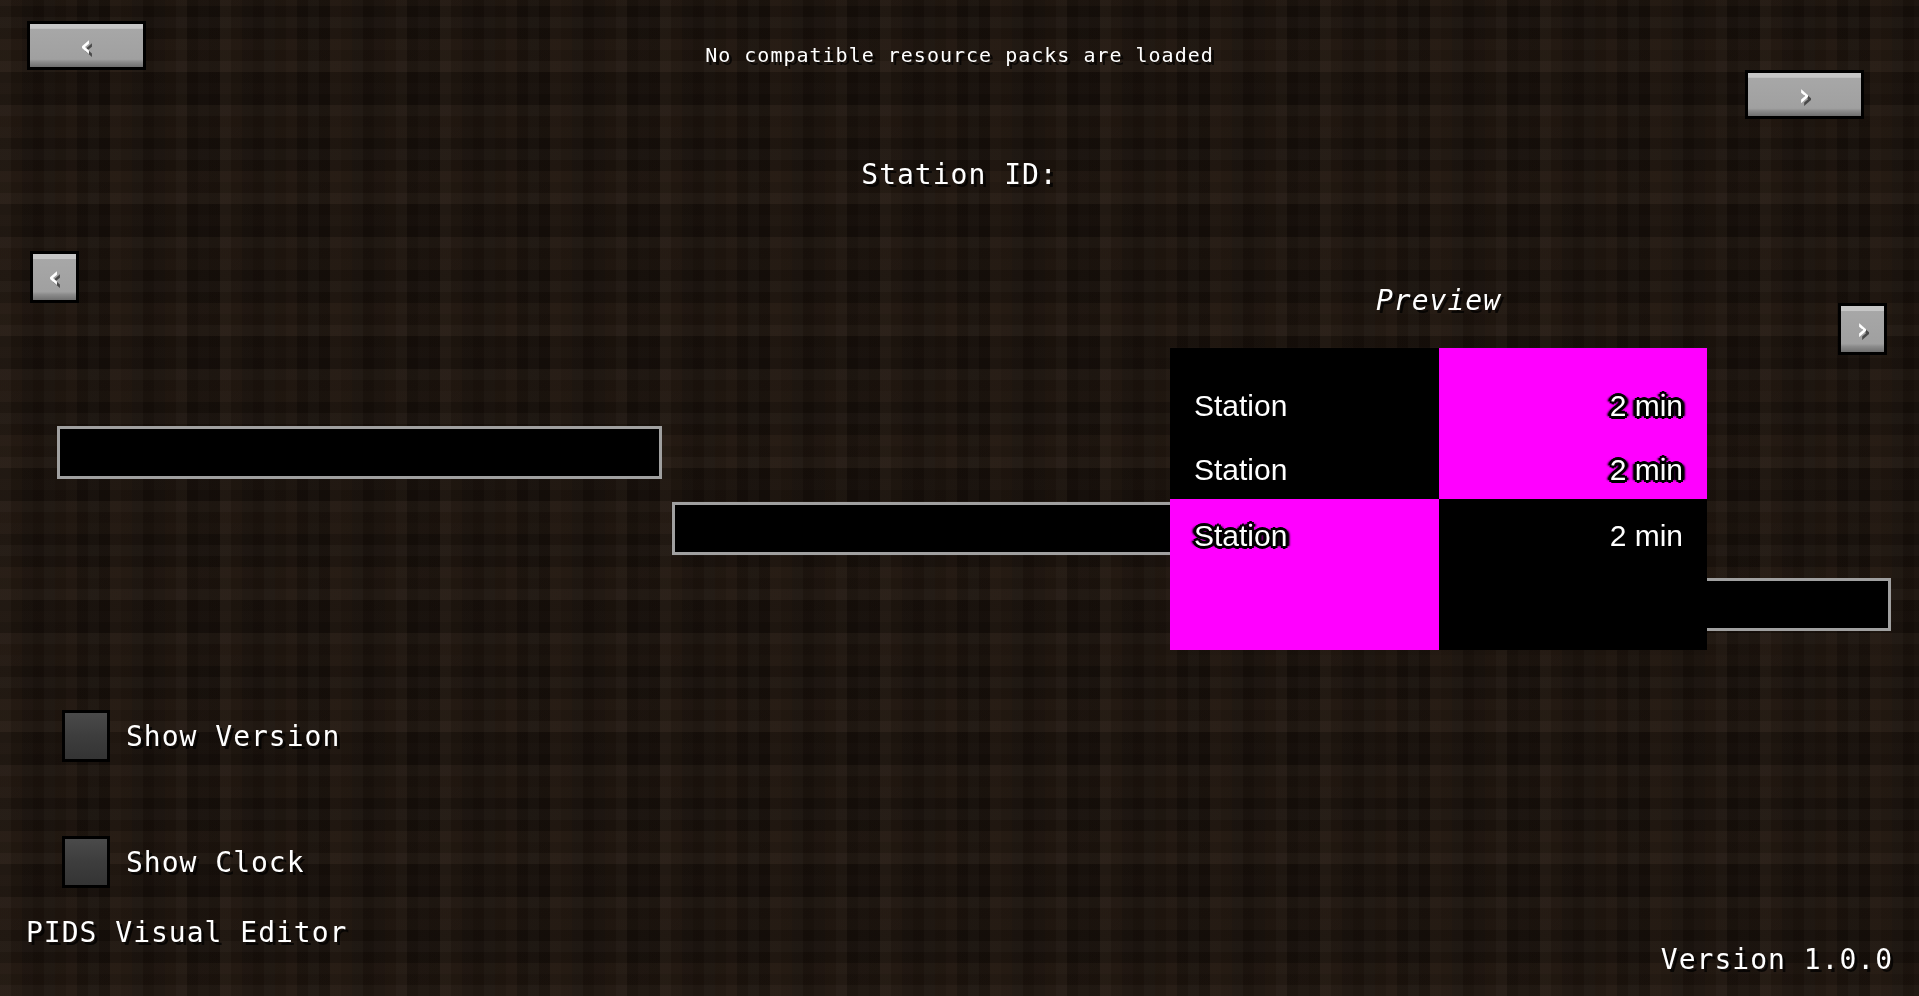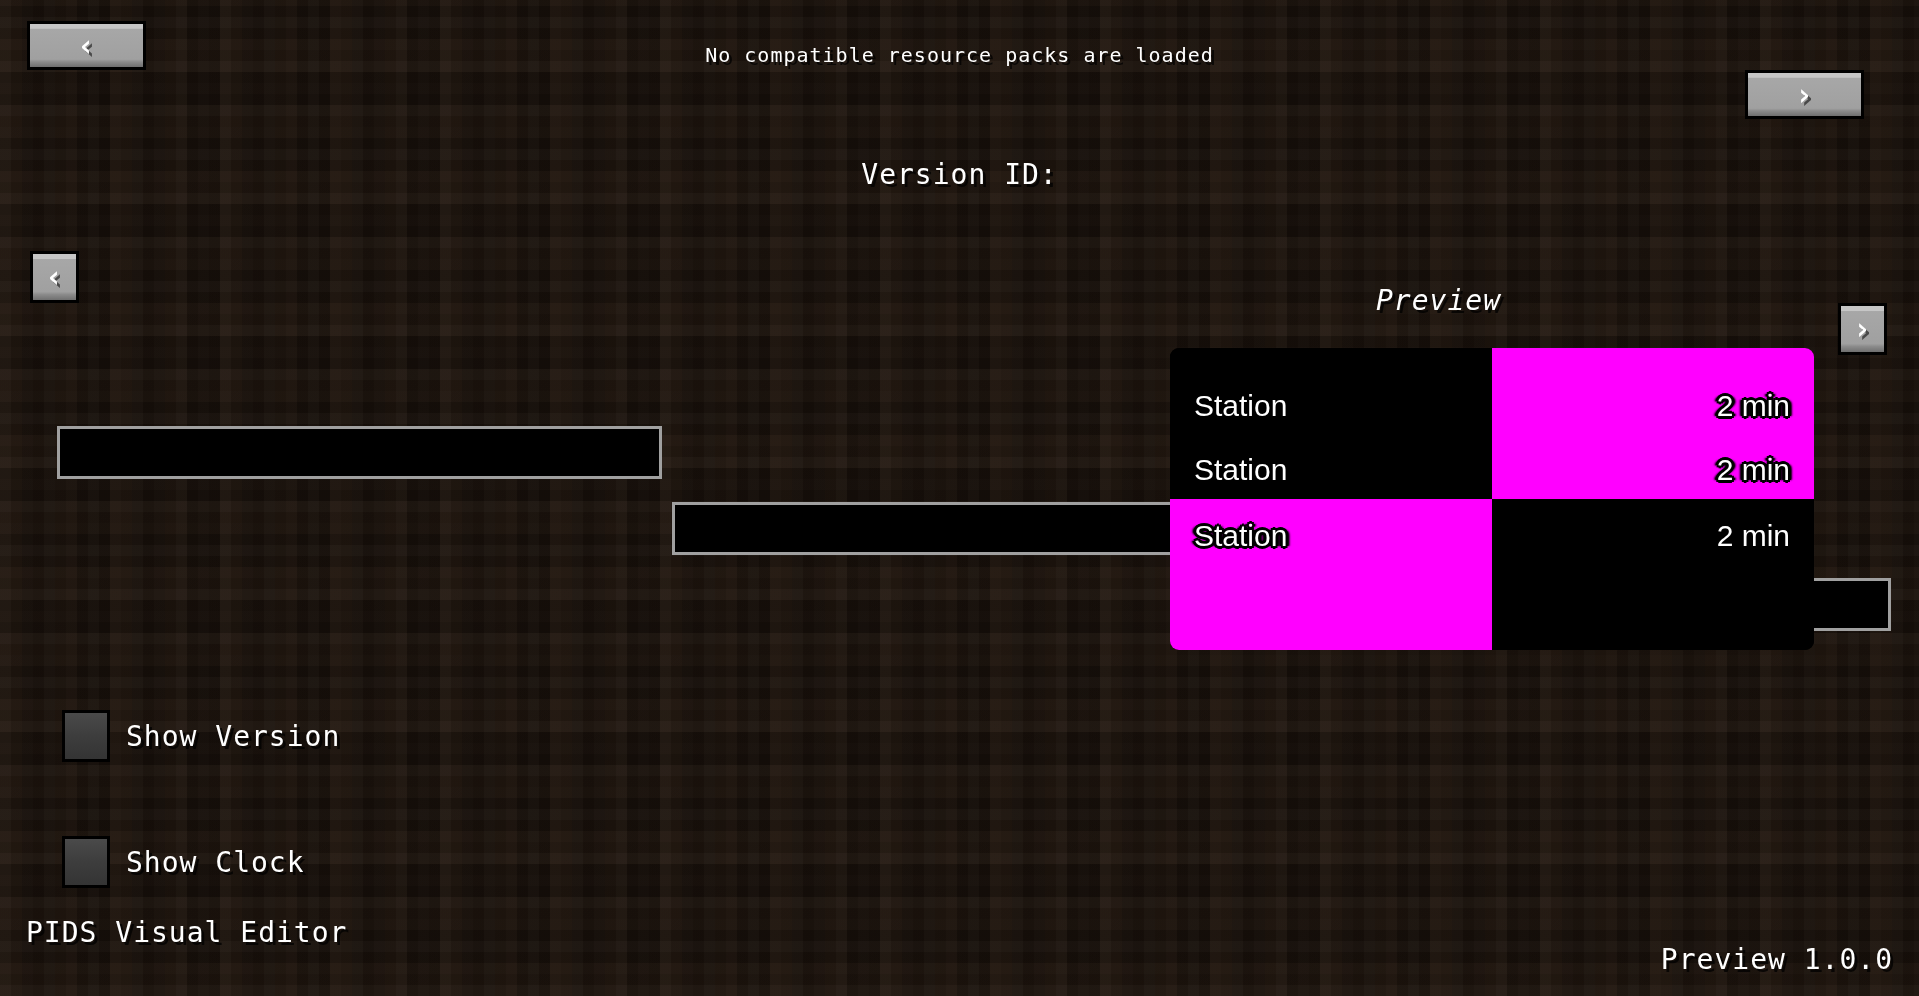--- a/index.html
+++ b/index.html
@@ -175,25 +175,24 @@
   }
 
   #cb-show-weather { left: 62px;  top: 455px; }
   #cb-show-clock   { left: 62px;  top: 529px; }
 
   
   #preview-panel {
     position: absolute;
     left: 1170px;
     top: 348px;
-    width: 644px;
+    width: 537px;
     height: 302px;
     background: #000000;
     overflow: hidden;
-    border-radius: 9px;
   }
   .quad {
     position: absolute;
     width: 50%;
     height: 50%;
   }
   #quad-tl { left: 0;   top: 0; }
   #quad-tr { left: 50%; top: 0; }
   #quad-bl { left: 0;   top: 50%; }
   #quad-br { left: 50%; top: 50%; }
@@ -242,21 +241,21 @@
 
   <div class="mc-button" id="btn-next-pack">
     <span class="chev">›</span>
   </div>
 
   
   <div class="mc-button" id="btn-prev-id">
     <span class="chev">‹</span>
   </div>
 
-  <div class="mc-text" id="selected-id-label">Version ID:</div>
+  <div class="mc-text" id="selected-id-label">Station ID:</div>
 
   <div class="mc-button" id="btn-next-id">
     <span class="chev">›</span>
   </div>
 
   
   <input class="mc-field" id="field-1" type="text" value="" style="">
   <input class="mc-field" id="field-2" type="text" value="" style="">
   <input class="mc-field" id="field-3" type="text" value="" style="">
 
@@ -302,15 +301,15 @@
   
   
   
   
 
   
   <div class="mc-text" id="footer-title">PIDS Visual Editor</div>
 
   
 
-  <div class="mc-text" id="footer-version">Preview 1.0.0</div>
+  <div class="mc-text" id="footer-version">Version 1.0.0</div>
 
 </div>
 
 </body></html>

